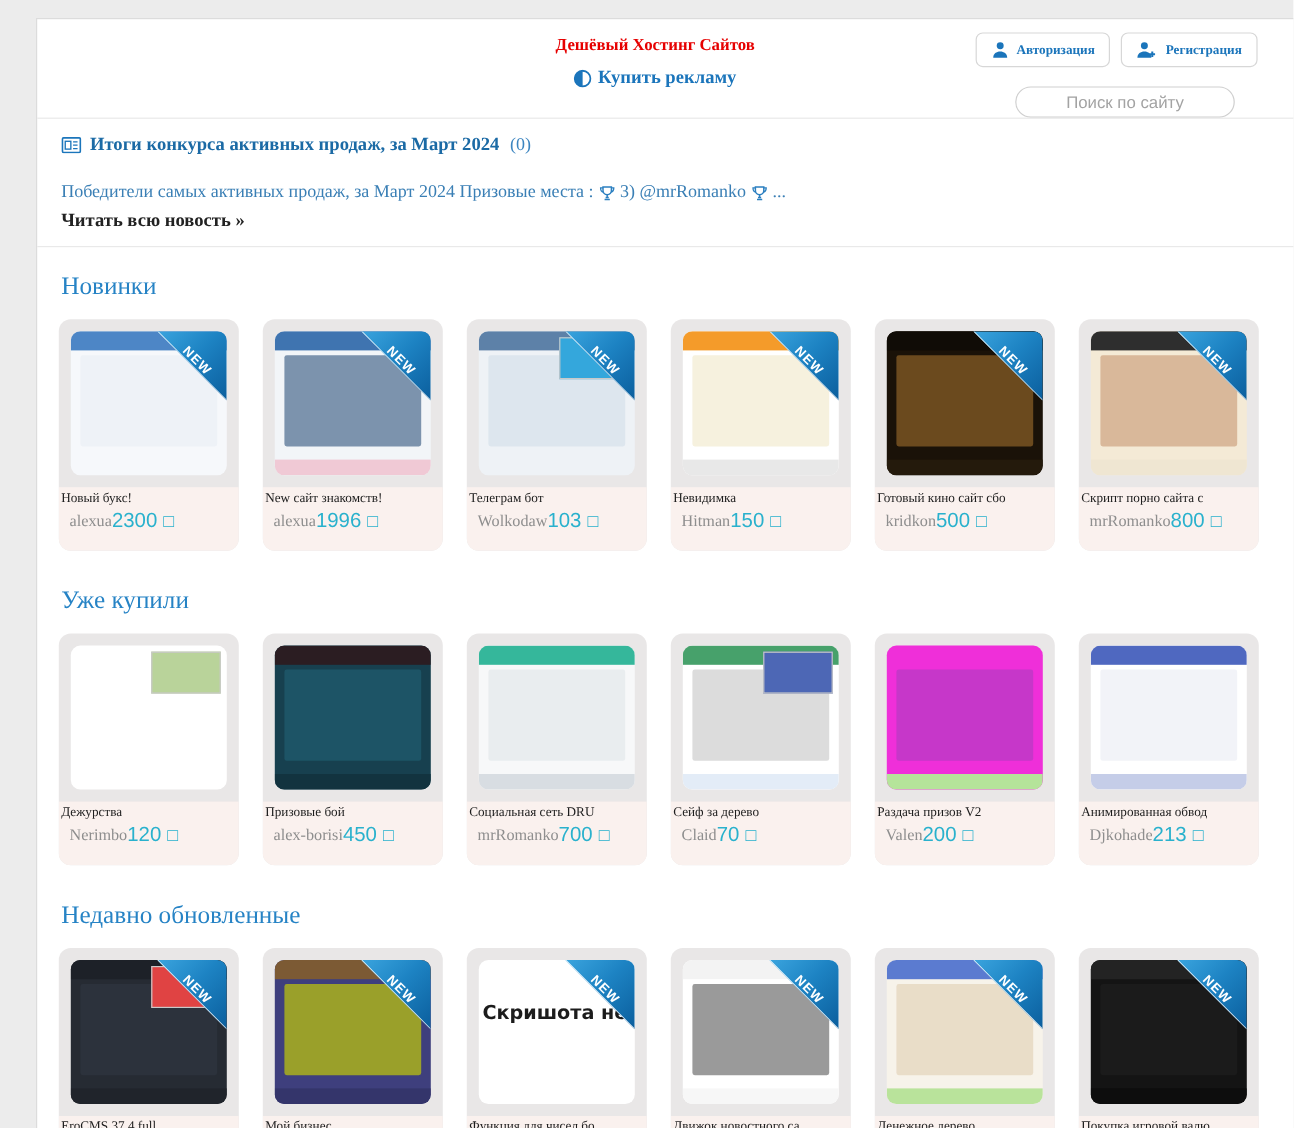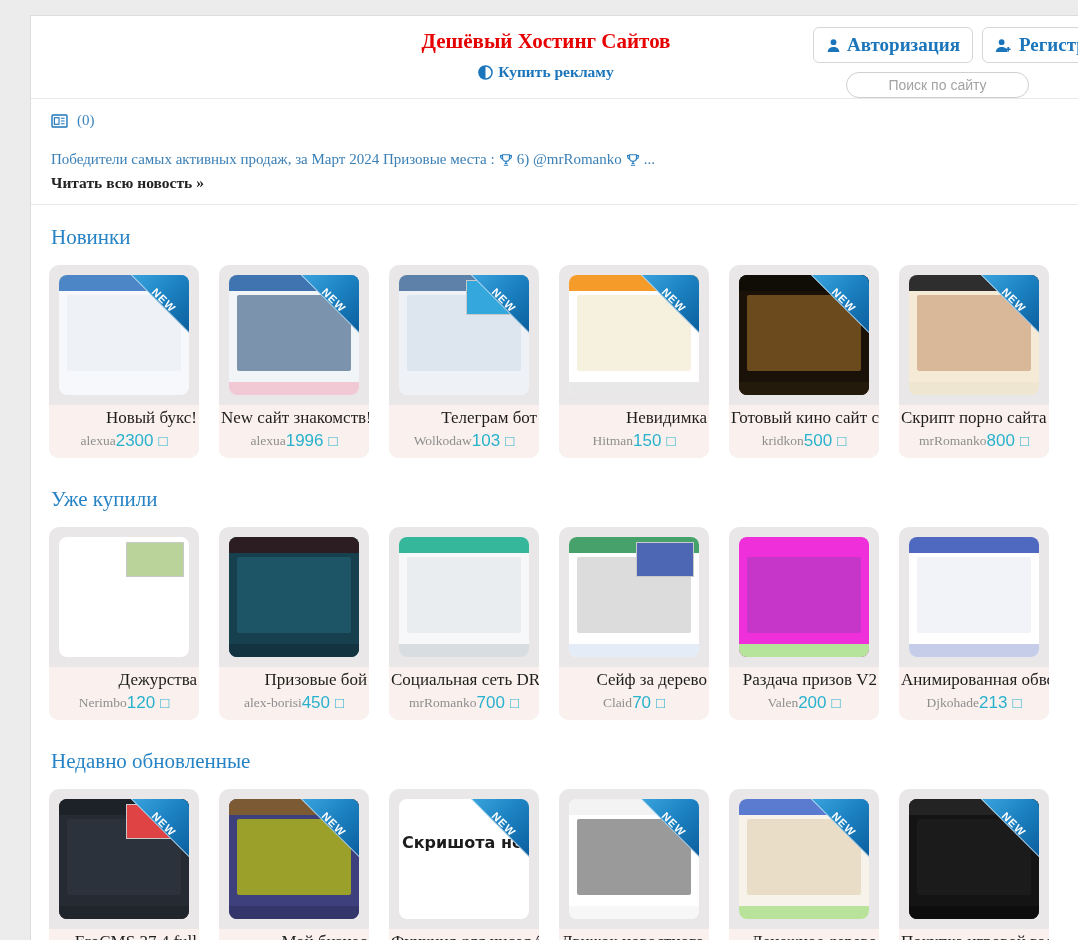--- a/index.html
+++ b/index.html
@@ -3,26 +3,26 @@
 <meta charset="utf-8">
 <style>
   html,body{margin:0;padding:0;}
   .page{position:relative;width:1078px;height:940px;background:#ececec;overflow:hidden;
         font-family:"Liberation Serif",serif;}
   .content{position:absolute;left:30px;top:15px;width:1110px;height:990px;
            background:#fff;border:1px solid #dcdcdc;box-sizing:border-box;}
   
   .hdr{position:relative;height:82px;border-bottom:1px solid #e9e9e9;}
   .hdr-center{position:absolute;left:0;top:13px;width:1030px;text-align:center;}
-  .site-link{color:#e60000;font-weight:bold;font-size:21px;text-decoration:none;cursor:pointer;display:inline-block;}
+  .site-link{color:#e60000;font-weight:bold;font-size:14px;text-decoration:none;cursor:pointer;display:inline-block;}
   .ads-link{color:#1b75bb;font-weight:bold;font-size:15.5px;text-decoration:none;cursor:pointer;
             display:inline-flex;align-items:center;gap:5px;margin-top:9px;}
   .btn-row{position:absolute;top:11px;left:782px;display:flex;gap:9px;}
   .hbtn{display:inline-flex;align-items:center;gap:6px;background:#fff;border:1px solid #d7d7d7;
-        border-radius:6px;padding:6px 12px;color:#1b75bb;font-weight:bold;font-size:19px;
+        border-radius:6px;padding:6px 12px;color:#1b75bb;font-weight:bold;font-size:11px;
         font-family:"Liberation Serif",serif;cursor:pointer;}
   .search{position:absolute;top:56px;left:815px;width:183px;height:26px;border:1px solid #cfcfcf;
           border-radius:14px;text-align:center;font-family:"Liberation Sans",sans-serif;
           font-size:14px;color:#555;outline:none;box-sizing:border-box;}
   .search::placeholder{color:#a3a3a3;}
   
   .news{padding:13px 20px 12px 20px;border-bottom:1px solid #e9e9e9;}
   .news-title-row{display:flex;align-items:center;gap:7px;}
   .news-title{color:#1b6aa5;font-weight:bold;font-size:15.5px;text-decoration:none;cursor:pointer;}
   .news-count{color:#3c85c0;font-size:15px;margin-left:2px;}
@@ -44,22 +44,22 @@
   .ribbon{position:absolute;top:10px;right:10px;width:58px;height:58px;overflow:hidden;
           clip-path:polygon(0 0,100% 0,100% 100%);
           background:linear-gradient(135deg,#3aa4de 0%,#1d83c3 45%,#0b5e9d 100%);
           border-top-right-radius:8px;}
   .ribbon::after{content:"";position:absolute;left:-25%;top:50%;width:150%;height:2px;
           background:rgba(255,255,255,.9);transform:rotate(45deg);}
   .ribbon span{position:absolute;left:57%;top:43%;transform:translate(-50%,-50%) rotate(45deg);
           color:#fff;font-family:"Liberation Sans",sans-serif;font-weight:bold;font-size:11px;
           letter-spacing:1px;}
   .info{background:#faf1ee;height:50px;padding-top:3px;}
-  .title{white-space:nowrap;overflow:hidden;text-align:right;font-size:17px;color:#1d1d1d;padding:0 2px;}
-  .meta{display:flex;justify-content:center;align-items:center;padding:3px 9px 0 9px;}
+  .title{white-space:nowrap;overflow:hidden;text-align:left;font-size:11px;color:#1d1d1d;padding:0 2px;}
+  .meta{display:flex;justify-content:flex-start;align-items:center;padding:3px 9px 0 9px;}
   .author{color:#8e8e8e;font-size:13.5px;white-space:nowrap;overflow:hidden;max-width:70px;}
   .price{color:#29b1cd;font-family:"Liberation Sans",sans-serif;font-size:17px;white-space:nowrap;}
   .price .cur{font-style:normal;font-size:15px;margin-left:5px;}
   .icon{flex:0 0 auto;display:inline-block;}
 </style>
 </head>
 <body>
 
 <div class="page">
   <div class="content">
@@ -95,30 +95,31 @@
       <input class="search" type="text" placeholder="Поиск по сайту" style="">
     </div>
 
     <div class="news">
       <div class="news-title-row">
         <svg class="icon" width="17" height="14" viewBox="0 0 18 15">
           <rect x="1" y="1" width="16" height="13" rx="1" fill="none" stroke="#1b75bb" stroke-width="1.5"></rect>
           <rect x="3.5" y="4" width="5" height="7" fill="none" stroke="#1b75bb" stroke-width="1.2"></rect>
           <path d="M10.5 4.5h4 M10.5 7.5h4 M10.5 10.5h4" stroke="#1b75bb" stroke-width="1.2"></path>
         </svg>
+        <a class="news-title">Итоги конкурса активных продаж, за Март 2024</a>
         <span class="news-count">(0)</span>
       </div>
       <div class="news-body">
         <span>Победители самых активных продаж, за Март 2024 Призовые места :</span>
         <svg class="icon" width="14" height="14" viewBox="0 0 16 16">
           <path d="M4 2h8v3.5a4 4 0 0 1-8 0z" fill="none" stroke="#2b7fc0" stroke-width="1.4"></path>
           <path d="M4 3H1.7c0 2.4 1 3.6 2.6 3.9 M12 3h2.3c0 2.4-1 3.6-2.6 3.9" fill="none" stroke="#2b7fc0" stroke-width="1.2"></path>
           <path d="M8 9.5v2.5 M5.5 14h5 M6.5 12h3" stroke="#2b7fc0" stroke-width="1.4"></path>
         </svg>
-        <span>6) @mrRomanko</span>
+        <span>3) @mrRomanko</span>
         <svg class="icon" width="14" height="14" viewBox="0 0 16 16">
           <path d="M4 2h8v3.5a4 4 0 0 1-8 0z" fill="none" stroke="#2b7fc0" stroke-width="1.4"></path>
           <path d="M4 3H1.7c0 2.4 1 3.6 2.6 3.9 M12 3h2.3c0 2.4-1 3.6-2.6 3.9" fill="none" stroke="#2b7fc0" stroke-width="1.2"></path>
           <path d="M8 9.5v2.5 M5.5 14h5 M6.5 12h3" stroke="#2b7fc0" stroke-width="1.4"></path>
         </svg>
         <span>...</span>
       </div>
       <a class="read-more">Читать всю новость »</a>
     </div>
 

